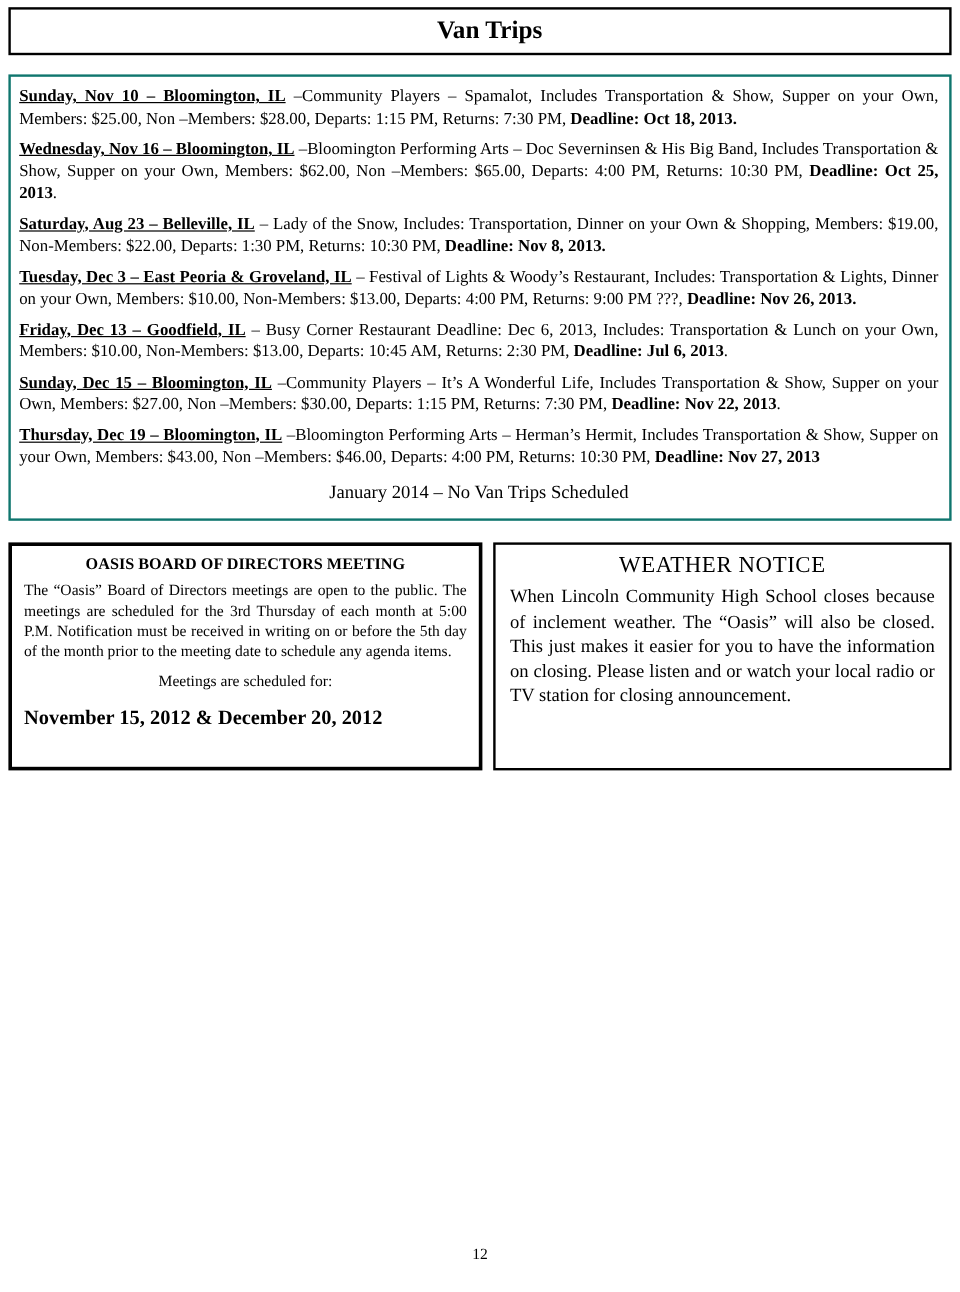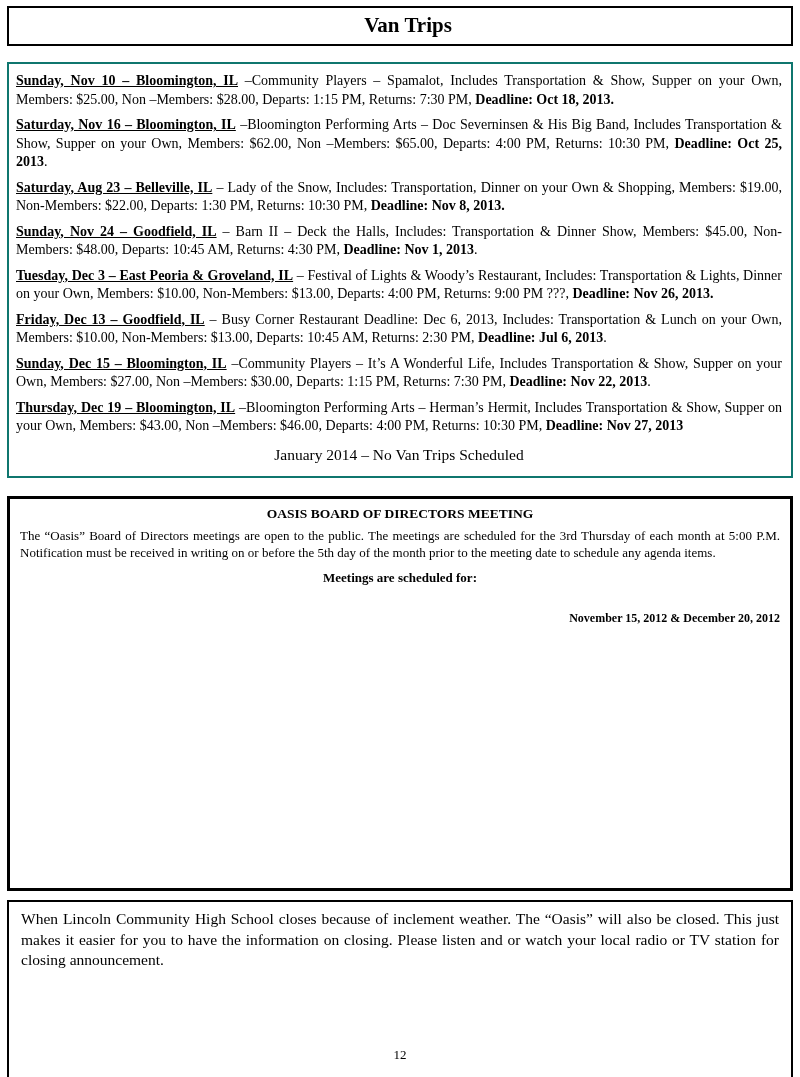--- a/index.html
+++ b/index.html
@@ -23,80 +23,80 @@
     border: 2px solid #0f766e;
     padding: 8px 9px 10px 7px;
     font-size: 14px;
     line-height: 18.5px;
   }
   .trip { text-align: justify; margin-bottom: 7px; }
   .trip-head { font-weight: bold; text-decoration: underline; }
   .deadline { font-weight: bold; }
   .no-trips { text-align: center; font-size: 15.5px; margin-top: 10px; margin-bottom: 2px; }
 
-  .bottom { display: flex; gap: 9px; margin: 18px 7px 0 7px; align-items: stretch; flex-direction: column; }
+  .bottom { display: flex; gap: 9px; margin: 18px 7px 0 7px; align-items: stretch; }
   .bottom > div { min-height: 190px; }
   .board-box {
     flex: 0 0 395px;
     border: 3px solid #000;
     padding: 7px 10px 8px 10px;
   }
   .board-title { text-align: center; font-weight: bold; font-size: 13.5px; margin-bottom: 5px; }
   .board-body { text-align: justify; font-size: 13px; line-height: 17px; }
-  .sched-label { text-align: center; font-weight: bold; font-size: 13px; margin-top: 9px; }
-  .sched-dates { text-align: right; font-weight: bold; font-size: 12px; margin-top: 25px; }
+  .sched-label { text-align: center; font-weight: normal; font-size: 13px; margin-top: 9px; }
+  .sched-dates { text-align: left; font-weight: bold; font-size: 17px; margin-top: 12px; }
 
   .weather-box {
     flex: 1;
     border: 2px solid #000;
     padding: 7px 12px 8px 12px;
   }
   .weather-title { text-align: center; font-size: 19px; letter-spacing: 0.5px; margin-bottom: 5px; }
   .weather-body { text-align: justify; font-size: 15.5px; line-height: 20.5px; }
 
   .page-num {
     position: absolute;
-    bottom: 14px; left: 0;
+    bottom: 24px; left: 0;
     width: 100%;
     text-align: center;
     font-size: 13px;
   }
 </style>
 </head>
 <body>
 
 <div class="title-box">
   <h1>Van Trips</h1>
 </div>
 
 <div class="trips-box">
   <p class="trip"><span class="trip-head">Sunday, Nov 10 – Bloomington, IL</span><span> –Community Players – Spamalot, Includes Transportation &amp; Show, Supper on your Own, Members: $25.00, Non –Members: $28.00, Departs: 1:15 PM, Returns: 7:30 PM, </span><span class="deadline">Deadline: Oct 18, 2013.</span><span></span></p>
 
-  <p class="trip"><span class="trip-head">Saturday, Nov 16 – Bloomington, IL</span><span> –Bloomington Performing Arts – Doc Severninsen &amp; His Big Band, Includes Transportation &amp; Show, Supper on your Own, Members: $62.00, Non –Members: $65.00, Departs: 4:00 PM, Returns: 10:30 PM, </span><span class="deadline">Deadline: Oct 25, 2013</span><span>.</span></p>
+  <p class="trip"><span class="trip-head">Wednesday, Nov 16 – Bloomington, IL</span><span> –Bloomington Performing Arts – Doc Severninsen &amp; His Big Band, Includes Transportation &amp; Show, Supper on your Own, Members: $62.00, Non –Members: $65.00, Departs: 4:00 PM, Returns: 10:30 PM, </span><span class="deadline">Deadline: Oct 25, 2013</span><span>.</span></p>
 
   <p class="trip"><span class="trip-head">Saturday, Aug 23 – Belleville, IL</span><span> – Lady of the Snow, Includes: Transportation, Dinner on your Own &amp; Shopping, Members: $19.00, Non-Members: $22.00, Departs: 1:30 PM, Returns: 10:30 PM, </span><span class="deadline">Deadline: Nov 8, 2013.</span><span></span></p>
 
-  <p class="trip"><span class="trip-head">Sunday, Nov 24 – Goodfield, IL</span><span> – Barn II – Deck the Halls, Includes: Transportation &amp; Dinner Show, Members: $45.00, Non-Members: $48.00, Departs: 10:45 AM, Returns: 4:30 PM, </span><span class="deadline">Deadline: Nov 1, 2013</span><span>.</span></p>
 
   <p class="trip"><span class="trip-head">Tuesday, Dec 3 – East Peoria &amp; Groveland, IL</span><span> – Festival of Lights &amp; Woody’s Restaurant, Includes: Transportation &amp; Lights, Dinner on your Own, Members: $10.00, Non-Members: $13.00, Departs: 4:00 PM, Returns: 9:00 PM ???, </span><span class="deadline">Deadline: Nov 26, 2013.</span><span></span></p>
 
   <p class="trip"><span class="trip-head">Friday, Dec 13 – Goodfield, IL</span><span> – Busy Corner Restaurant Deadline: Dec 6, 2013, Includes: Transportation &amp; Lunch on your Own, Members: $10.00, Non-Members: $13.00, Departs: 10:45 AM, Returns: 2:30 PM, </span><span class="deadline">Deadline: Jul 6, 2013</span><span>.</span></p>
 
   <p class="trip"><span class="trip-head">Sunday, Dec 15 – Bloomington, IL</span><span> –Community Players – It’s A Wonderful Life, Includes Transportation &amp; Show, Supper on your Own, Members: $27.00, Non –Members: $30.00, Departs: 1:15 PM, Returns: 7:30 PM, </span><span class="deadline">Deadline: Nov 22, 2013</span><span>.</span></p>
 
   <p class="trip"><span class="trip-head">Thursday, Dec 19 – Bloomington, IL</span><span> –Bloomington Performing Arts – Herman’s Hermit, Includes Transportation &amp; Show, Supper on your Own, Members: $43.00, Non –Members: $46.00, Departs: 4:00 PM, Returns: 10:30 PM, </span><span class="deadline">Deadline: Nov 27, 2013</span><span></span></p>
 
   <p class="no-trips">January 2014 – No Van Trips Scheduled</p>
 </div>
 
 <div class="bottom">
   <div class="board-box">
     <div class="board-title">OASIS BOARD OF DIRECTORS MEETING</div>
     <div class="board-body">The “Oasis” Board of Directors meetings are open to the public.  The meetings are scheduled for the 3rd Thursday of each month at 5:00 P.M.  Notification must be received in writing on or before the 5th day of the month prior to the meeting date to schedule any agenda items.</div>
     <div class="sched-label">Meetings are scheduled for:</div>
     <div class="sched-dates">November 15, 2012 &amp; December 20, 2012</div>
   </div>
   <div class="weather-box">
+    <div class="weather-title">WEATHER NOTICE</div>
     <div class="weather-body">When Lincoln Community High School closes because of inclement weather.  The “Oasis” will also be closed.  This just makes it easier for you to have the information on closing.  Please listen and or watch your local radio or TV station for closing announcement.</div>
   </div>
 </div>
 
 <div class="page-num">12</div>
 
 </body></html>

